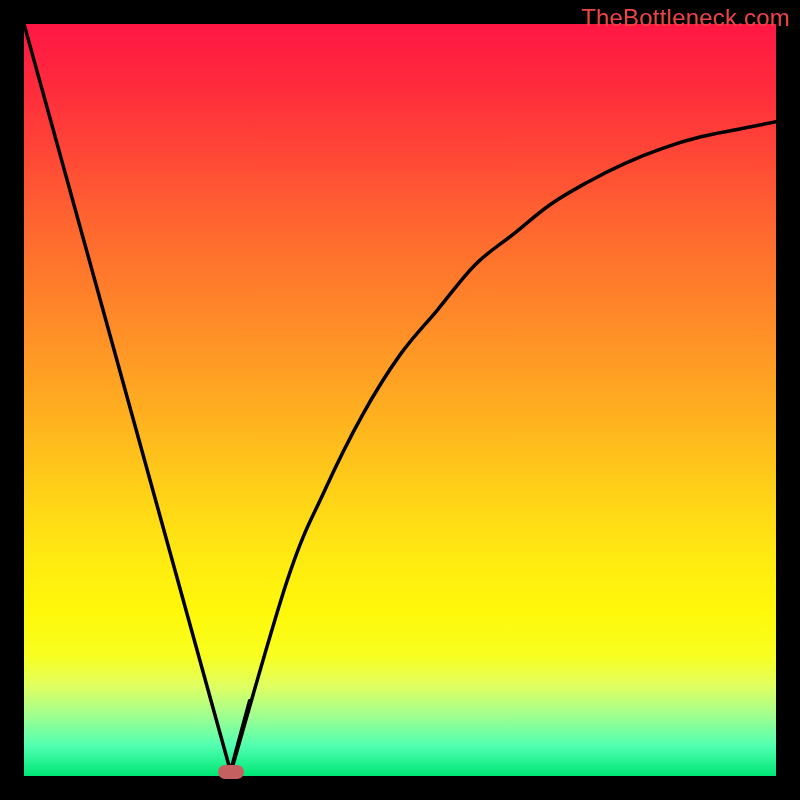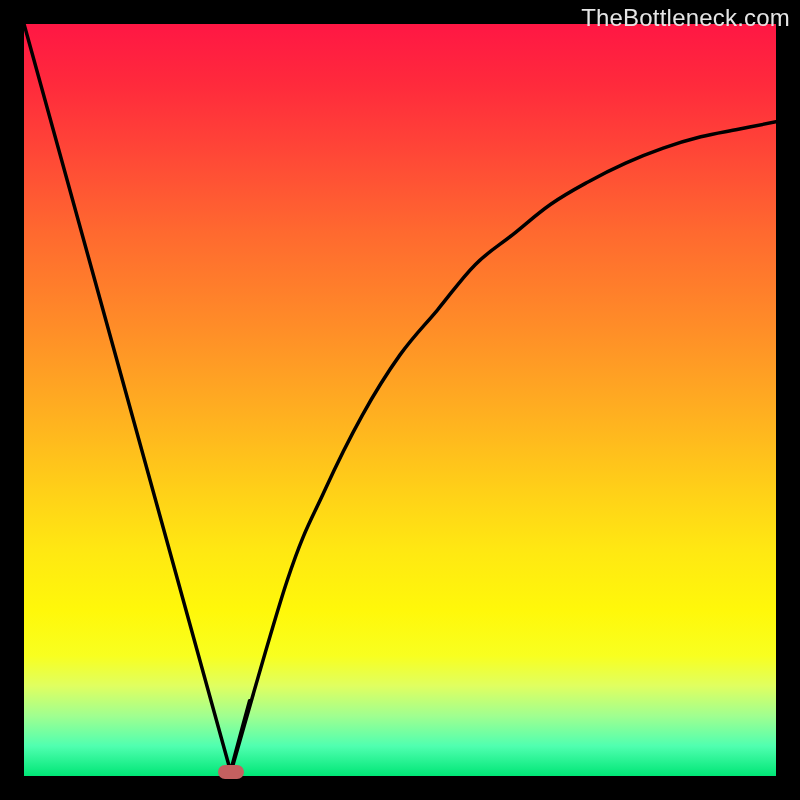--- a/index.html
+++ b/index.html
@@ -8,21 +8,21 @@
     height: 800px;
     background: #000;
     position: relative;
     font-family: Arial, sans-serif;
     overflow: hidden;
   }
   .watermark {
     position: absolute;
     top: 4px;
     right: 10px;
-    color: #e5e5e5;
+    color: #ef4444;
     font-size: 24px;
     font-weight: 500;
     z-index: 10;
     letter-spacing: 0.2px;
   }
   .plot-area {
     position: absolute;
     left: 24px;
     top: 24px;
     width: 752px;

